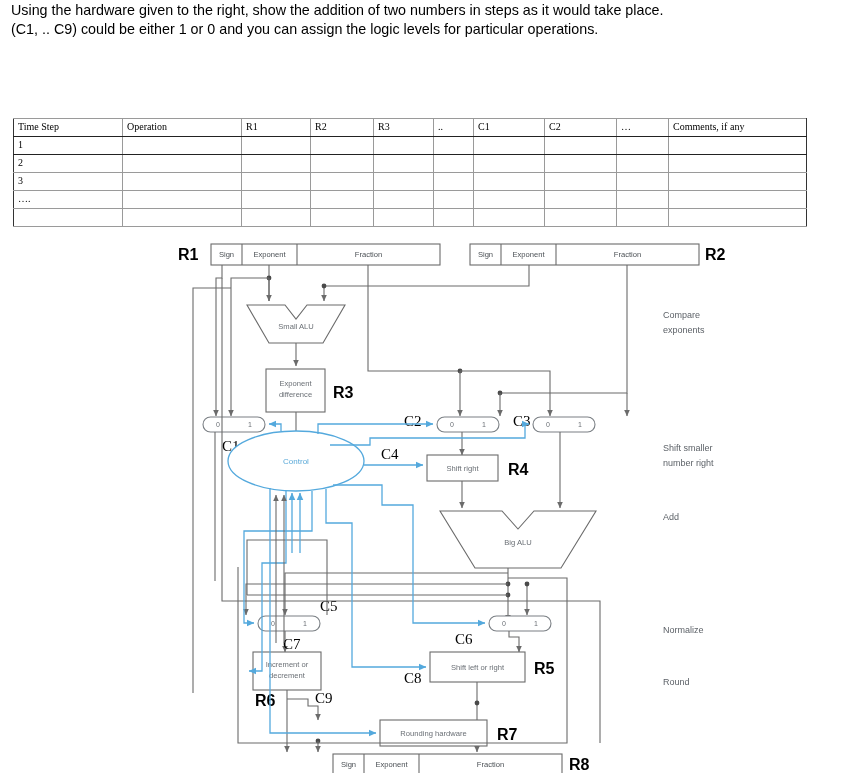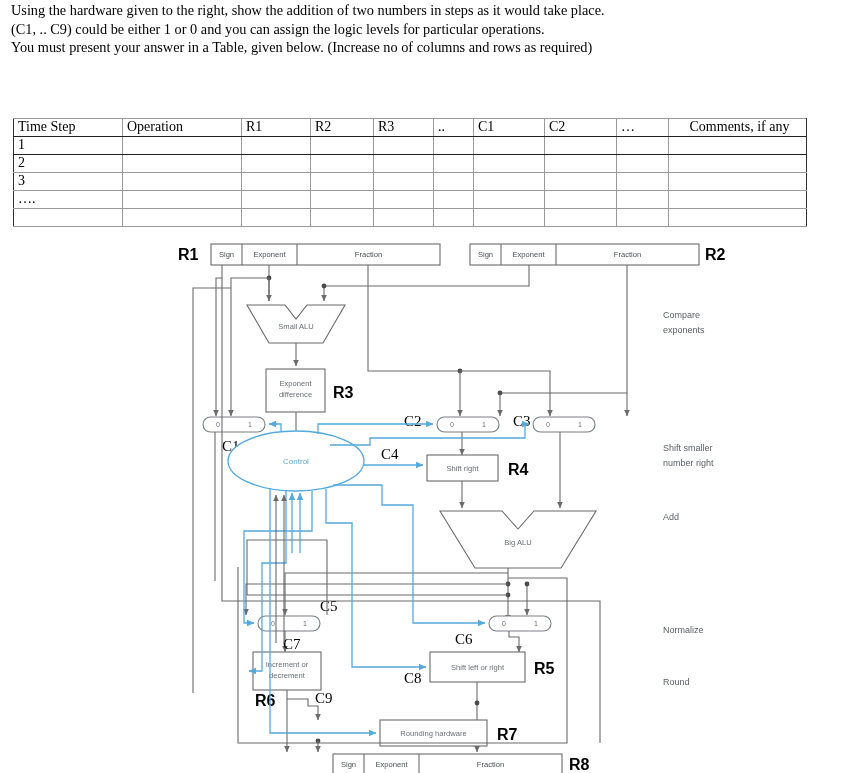--- a/index.html
+++ b/index.html
@@ -20,50 +20,50 @@
   #question-text {
     position: absolute;
     left: 11px;
     top: 2px;
     width: 845px;
   }
   #question-text p {
     margin: 0 0 1px 0;
     font-size: 14.3px;
     line-height: 17.6px;
-    font-family: Liberation Serif, serif;
+    font-family: Liberation Sans, sans-serif;
     white-space: pre-wrap;
   }
   .ab-line span.gap { display:inline-block; width: 36px; }
 
   
   #answer-table {
     position: absolute;
     left: 13px;
     top: 118px;
     border-collapse: collapse;
     table-layout: fixed;
     width: 793px;
     font-family: "Liberation Serif", serif;
-    font-size: 14px;
+    font-size: 10px;
   }
   #answer-table td {
     border: 1px solid #9a9a9a;
     height: 17px;
     padding: 0 0 0 4px;
     vertical-align: top;
     line-height: 16px;
     overflow: hidden;
     white-space: nowrap;
   }
   #answer-table tr.hdr td { border-bottom: 1px solid #222; }
   #answer-table tr.row1 td { border-bottom: 1px solid #222; }
   #answer-table { border: 1px solid #333; }
   #answer-table tr td:first-child { border-left: 1px solid #333; }
-  #answer-table tr td:last-child { border-right: 1px solid #333; text-align: center; }
+  #answer-table tr td:last-child { border-right: 1px solid #333; }
 
   
   #diagram {
     position: absolute;
     left: 0;
     top: 233px;
     width: 863px;
     height: 540px;
   }
   #diagram svg { display:block; }
@@ -113,21 +113,20 @@
   .boxline { stroke: #6b6b6b; stroke-width: 1.1; fill: #ffffff; }
   .muxline { stroke: #7a7f84; stroke-width: 1.1; fill: #ffffff; }
   .ellipseline { stroke: #54a9dd; stroke-width: 1.3; fill: #ffffff; }
 </style>
 </head>
 <body>
 
 <div id="question-text">
   <p>Using the hardware given to the right, show the addition of two numbers in steps as it would take place.</p>
   <p>(C1, .. C9) could be either 1 or 0 and you can assign the logic levels for particular operations.</p>
-  <p>You must present your answer in a Table, given below. (Increase no of columns and rows as required)</p>
 </div>
 
 <table id="answer-table">
   <colgroup>
     <col style="width:109px">
       <col style="width:119px">
       <col style="width:69px">
     <col style="width:63px">
       <col style="width:60px">
       <col style="width:40px">

